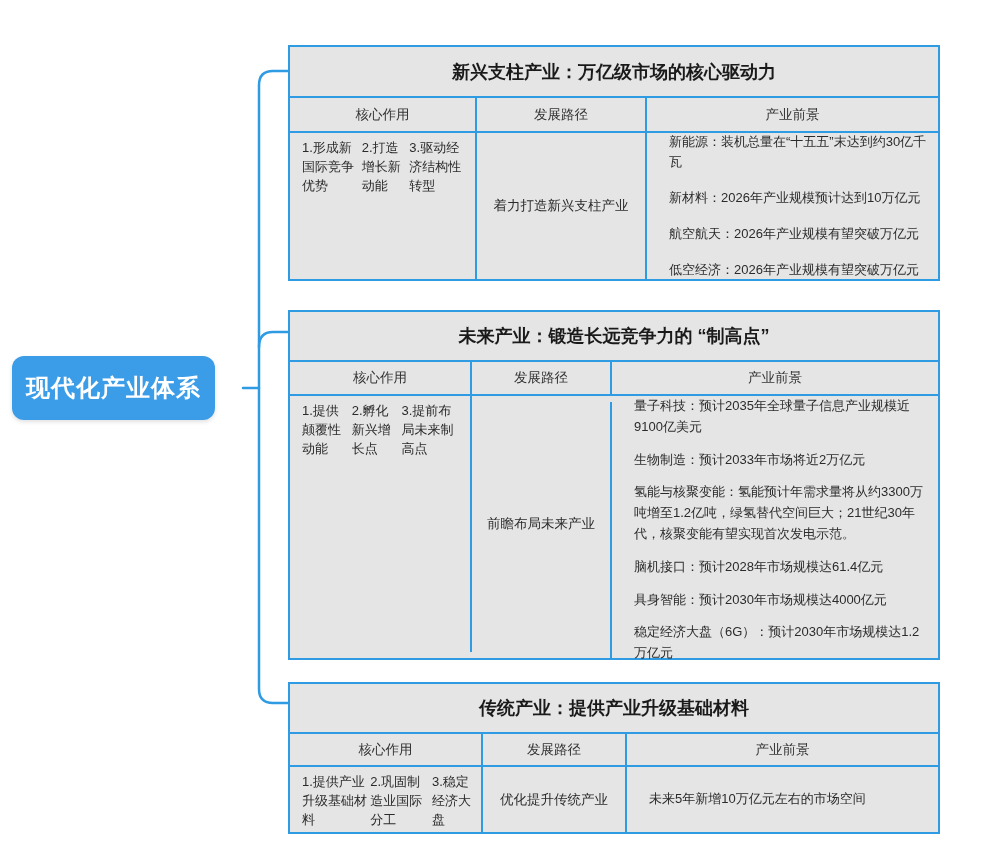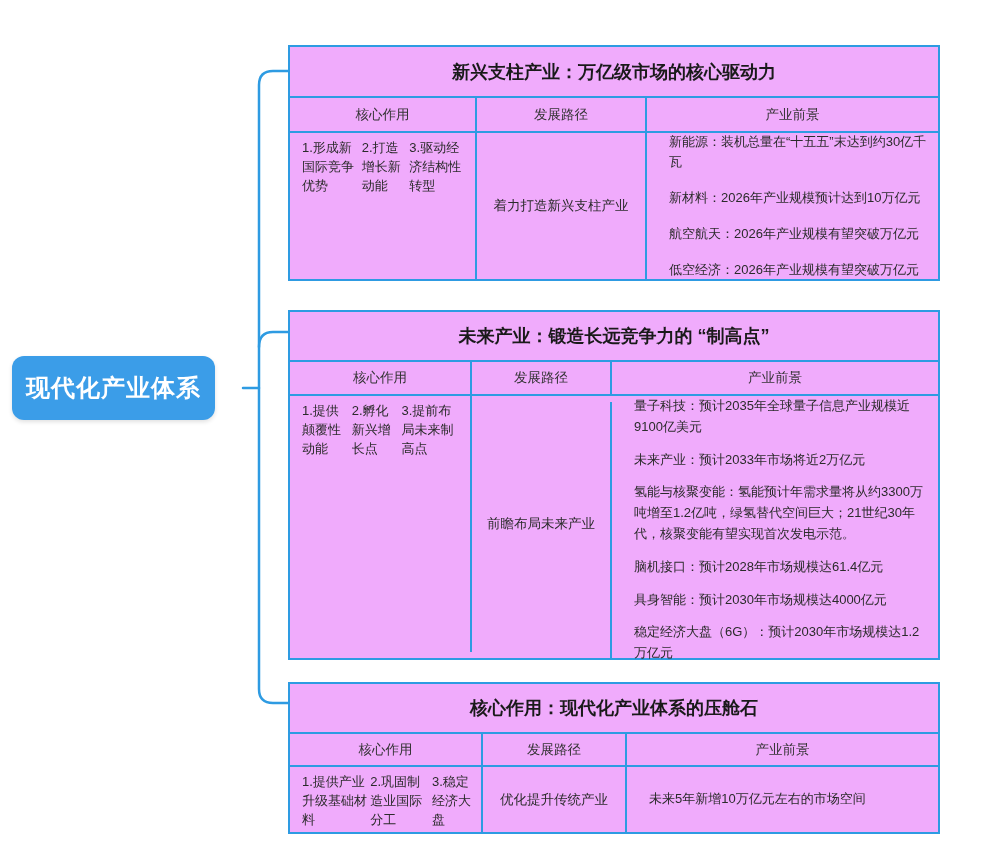--- a/index.html
+++ b/index.html
@@ -19,21 +19,21 @@
   
   .root-node{
     position:absolute;left:12px;top:356px;width:203px;height:64px;
     background:var(--node-fill);border-radius:12px;
     display:flex;align-items:center;justify-content:center;
     color:#fff;font-size:24px;font-weight:bold;letter-spacing:1px;
     box-shadow:0 2px 4px rgba(0,0,0,.12);
   }
 
   
-  .tbl{position:absolute;left:288px;width:652px;border:2px solid var(--accent);background:#f0abfc;}
+  .tbl{position:absolute;left:288px;width:652px;border:2px solid var(--accent);background:#e5e5e5;}
   .t1{top:45px;}
   .t2{top:310px;}
   .t3{top:682px;}
 
   .tbl-title{
     display:flex;align-items:center;justify-content:center;
     font-size:18px;font-weight:bold;color:#1a1a1a;
   }
   .t1 .tbl-title{height:49px;}
   .t2 .tbl-title{height:48px;}
@@ -122,31 +122,31 @@
     </div>
     <div class="row body-row">
       <div class="cell roles-cell">
         <div>1.提供颠覆性动能</div>
         <div>2.孵化新兴增长点</div>
         <div>3.提前布局未来制高点</div>
       </div>
       <div class="cell path-cell">前瞻布局未来产业</div>
       <div class="cell prospects-cell">
         <div>量子科技：预计2035年全球量子信息产业规模近9100亿美元</div>
-        <div>未来产业：预计2033年市场将近2万亿元</div>
+        <div>生物制造：预计2033年市场将近2万亿元</div>
         <div>氢能与核聚变能：氢能预计年需求量将从约3300万吨增至1.2亿吨，绿氢替代空间巨大；21世纪30年代，核聚变能有望实现首次发电示范。</div>
         <div>脑机接口：预计2028年市场规模达61.4亿元</div>
         <div>具身智能：预计2030年市场规模达4000亿元</div>
         <div>稳定经济大盘（6G）：预计2030年市场规模达1.2万亿元</div>
       </div>
     </div>
   </div>
 
   <div class="tbl t3">
-    <div class="tbl-title">核心作用：现代化产业体系的压舱石</div>
+    <div class="tbl-title">传统产业：提供产业升级基础材料</div>
     <div class="row head-row">
       <div class="cell">核心作用</div>
       <div class="cell">发展路径</div>
       <div class="cell">产业前景</div>
     </div>
     <div class="row body-row">
       <div class="cell roles-cell">
         <div>1.提供产业升级基础材料</div>
         <div>2.巩固制造业国际分工</div>
         <div>3.稳定经济大盘</div>

